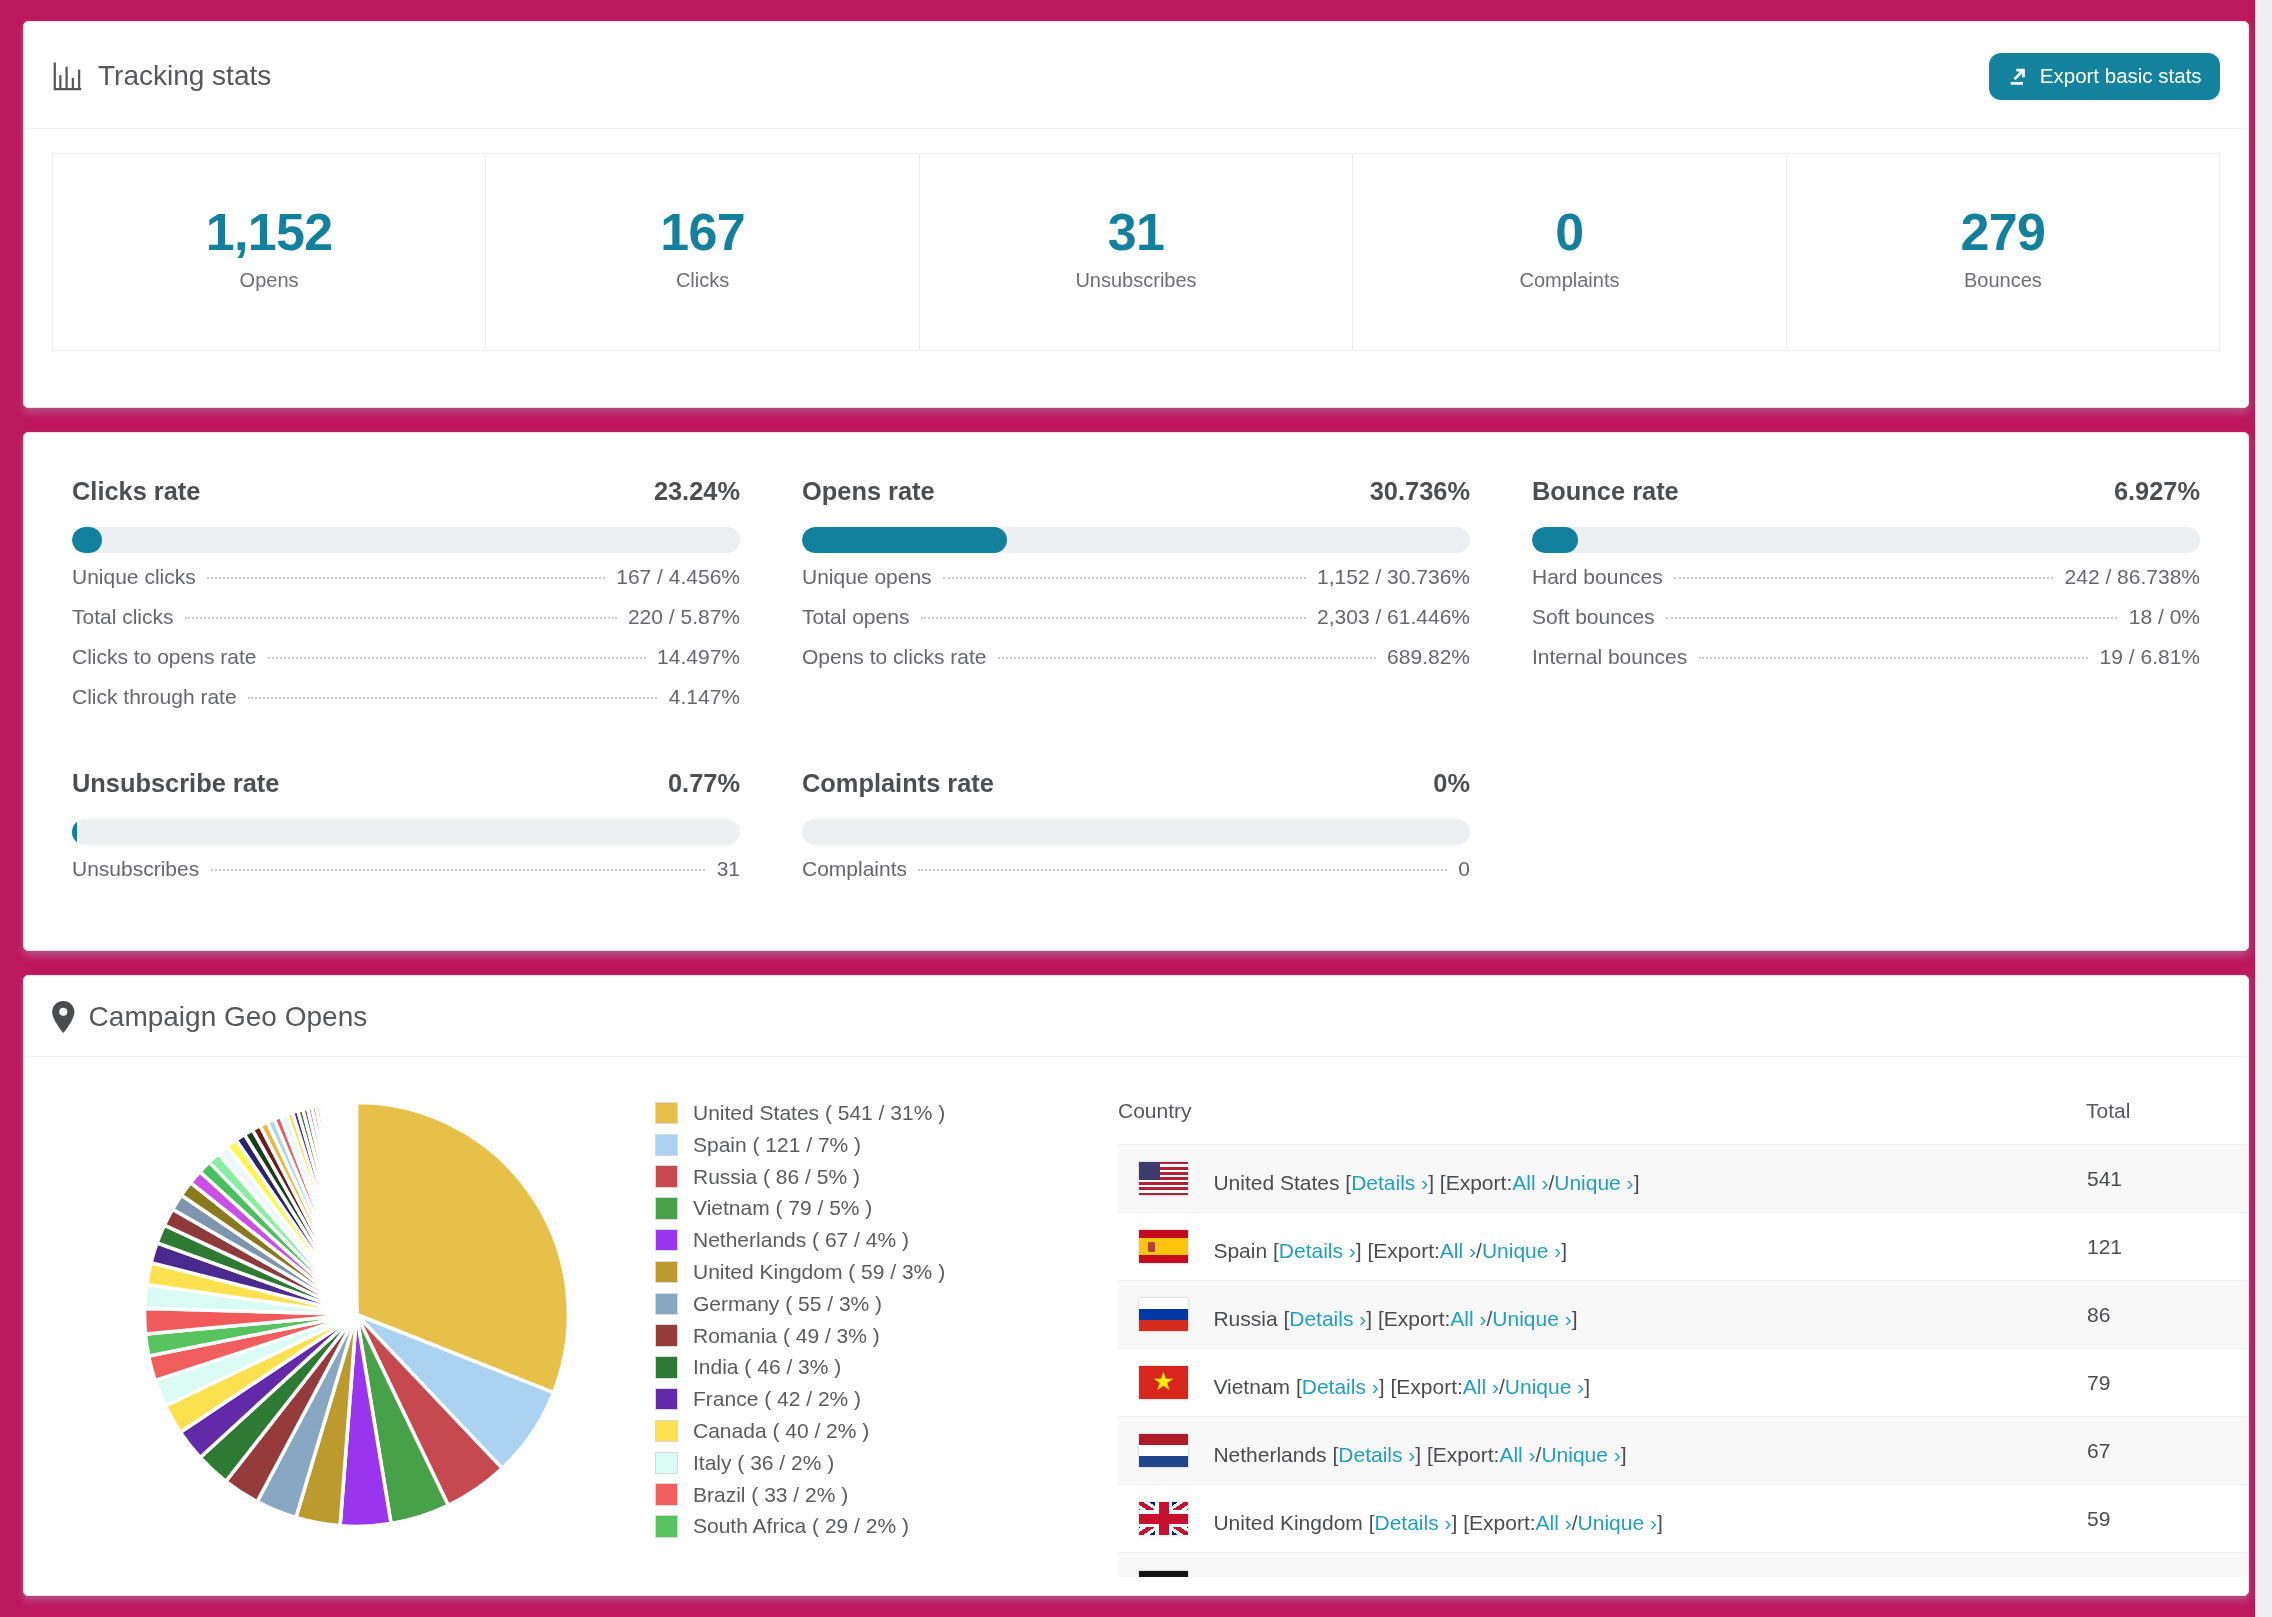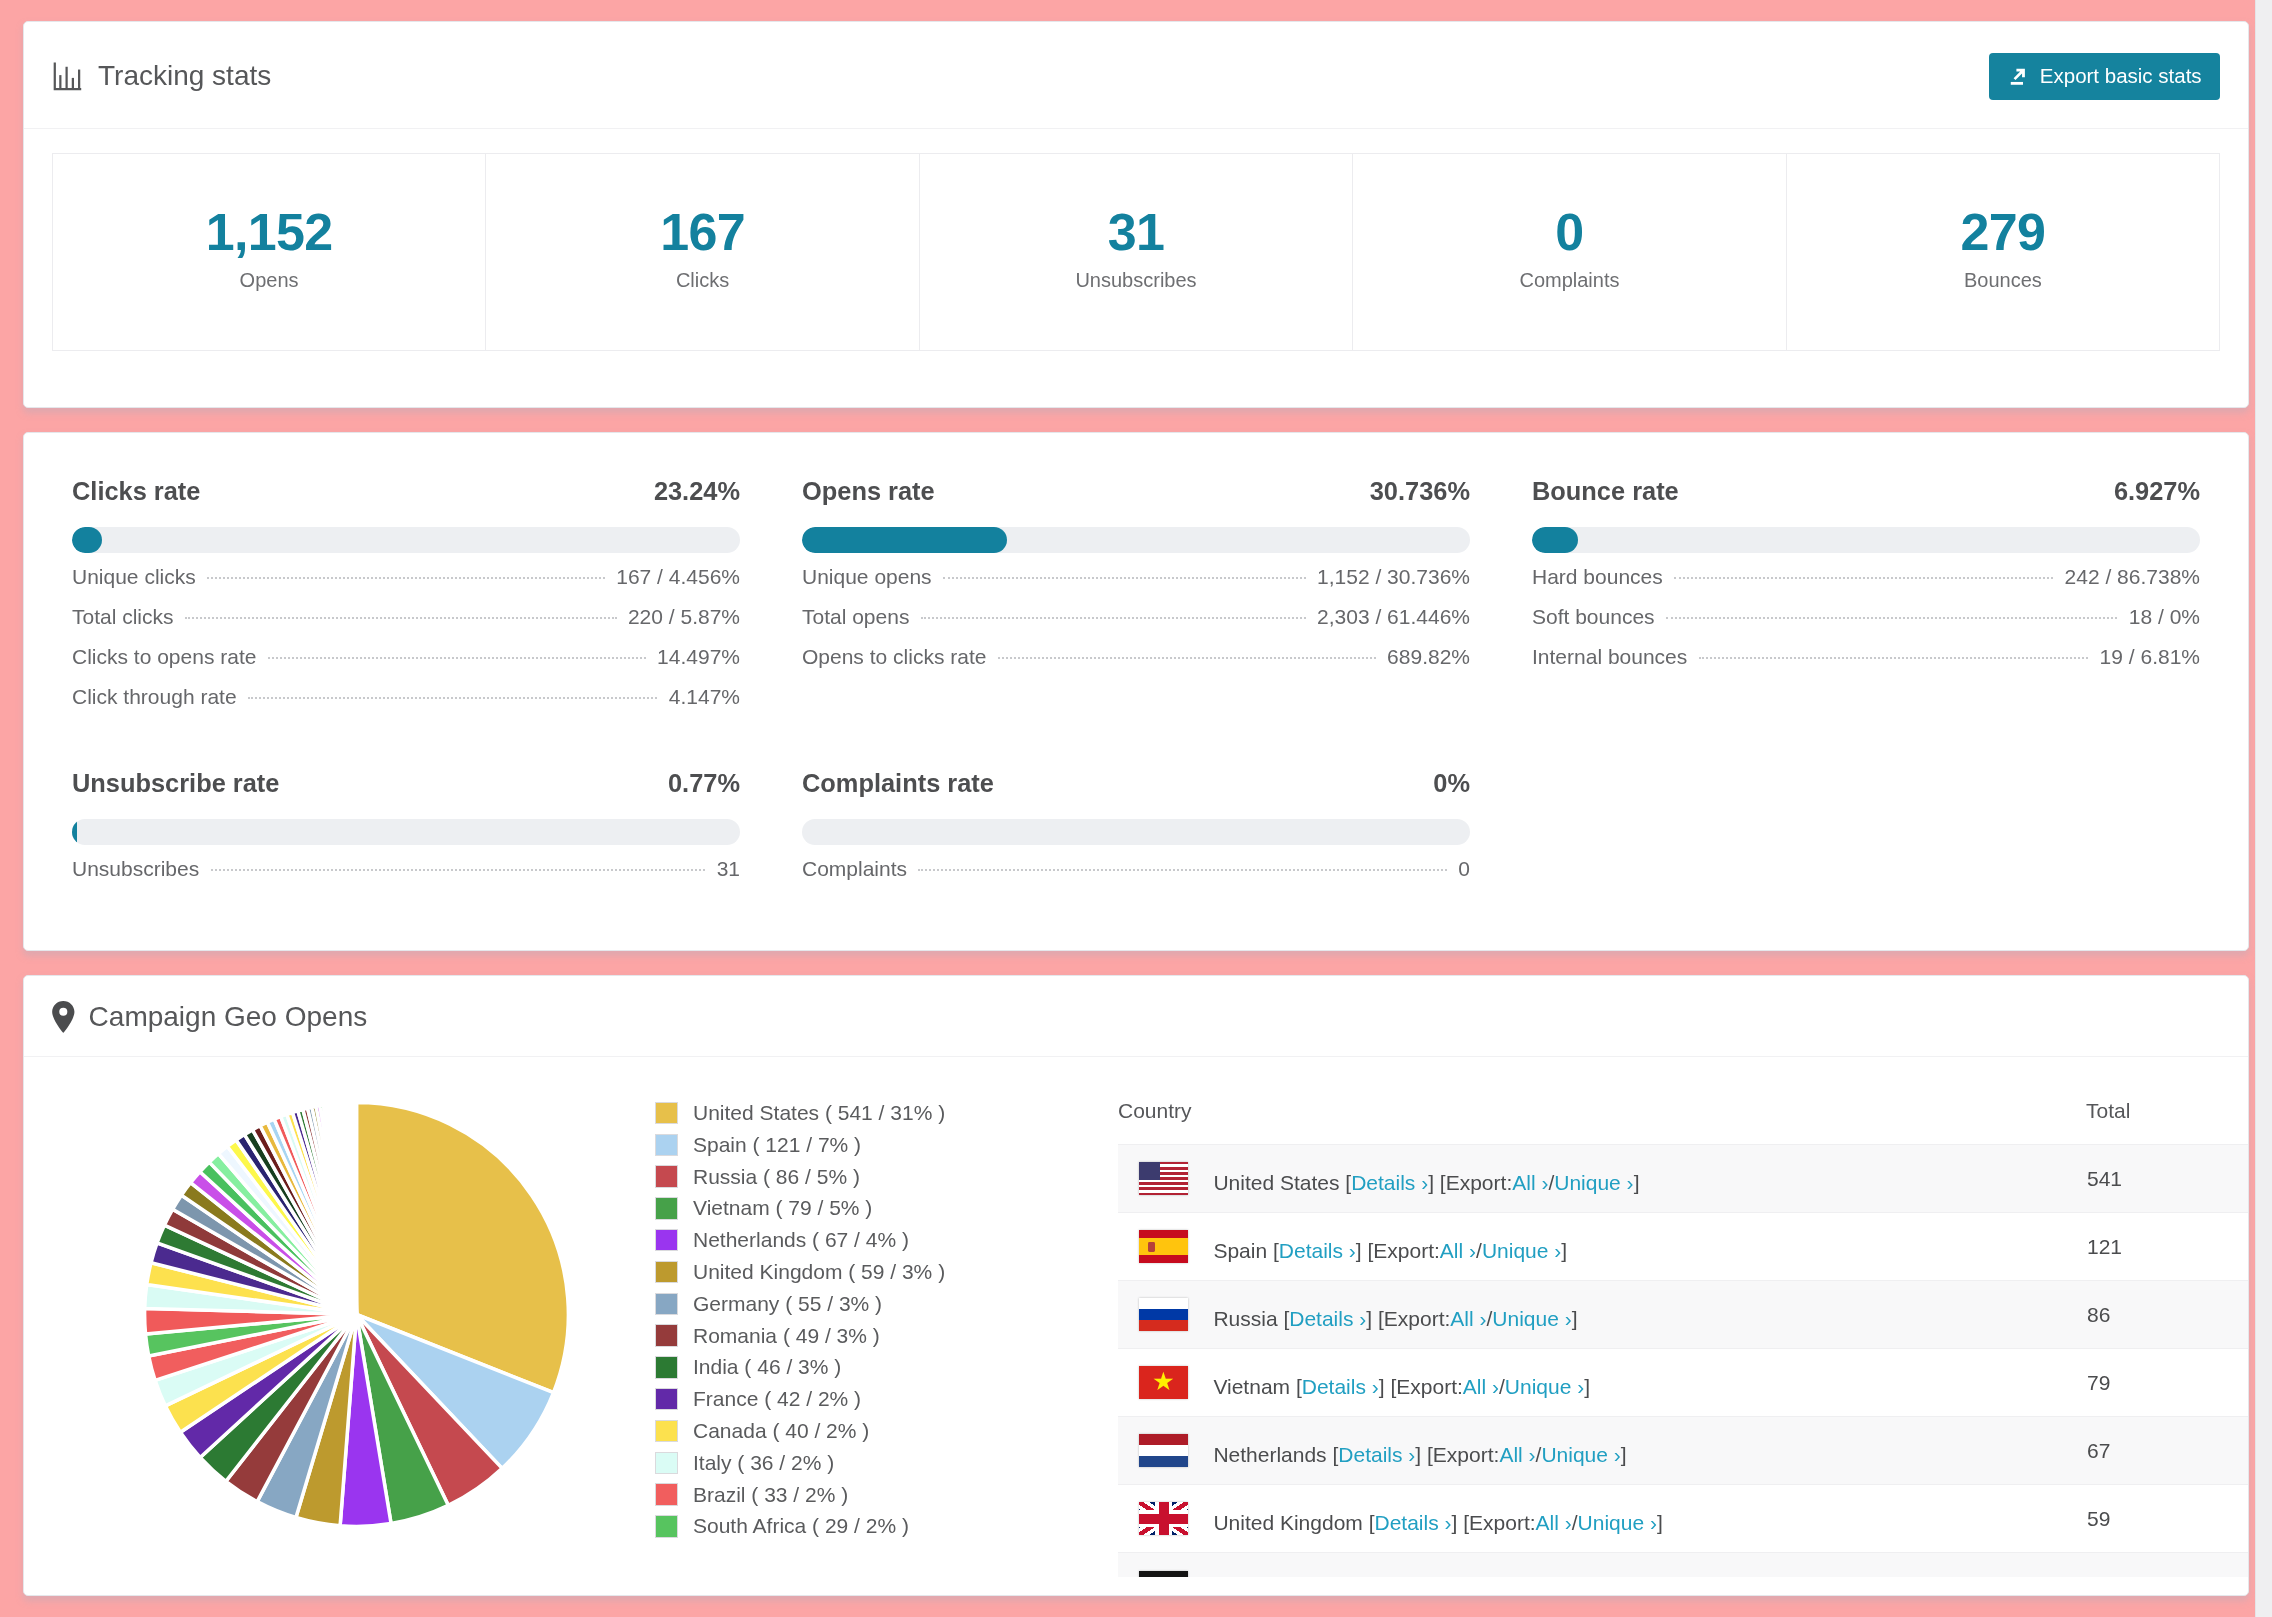--- a/index.html
+++ b/index.html
@@ -1,29 +1,29 @@
 <!DOCTYPE html>
 <html style="font-size:11.3px"><head>
 <meta charset="utf-8">
 <style>
   html,body{margin:0;padding:0;background:#f3f3f5;}
-  .page{position:relative;width:2273px;height:1618px;background:#fca5a5;overflow:hidden;
+  .page{position:relative;width:2273px;height:1618px;background:#be185d;overflow:hidden;
         font-family:"Liberation Sans",sans-serif;color:#58595b;}
   .scroll-strip{position:absolute;right:0;top:0;width:17px;height:100%;background:#efeff1;border-left:0.7px solid #e4e4e7;}
   .card{position:absolute;left:23px;width:2226px;background:#fff;border:0.7px solid #e5e7eb;border-radius:5px;
         box-shadow:0 4.2px 7px rgba(165,175,195,.35);box-sizing:border-box;}
   .card1{top:21px;height:387px;}
   .card2{top:432px;height:519px;}
   .card3{top:975px;height:621px;overflow:hidden;}
   .card-header{display:flex;justify-content:space-between;align-items:center;padding:31px 28px 28px 28px;}
   .card-title{display:flex;align-items:center;font-size:28px;color:#565759;}
   .card-title svg{margin-right:14px;}
   .divider{height:0;border-top:1.4px solid #f1f1f3;}
   
-  .btn-export{display:flex;align-items:center;background:#15839e;color:#fff;border:none;border-radius:4px;
+  .btn-export{display:flex;align-items:center;background:#15839e;color:#fff;border:none;border-radius:12px;
               font-size:20.5px;padding:11.3px 18.4px;cursor:pointer;font-family:inherit;}
   .btn-export svg{margin-right:10px;}
   
   .stats-row{display:flex;margin:24px 28px 0 28px;}
   .stat-tile{flex:1;border:0.7px solid #ececef;margin-left:-0.7px;text-align:center;height:198px;box-sizing:border-box;padding-top:51px;}
   .stat-tile:first-child{margin-left:0;}
   .stat-value{font-size:52px;font-weight:bold;color:#13819e;letter-spacing:-0.7px;line-height:1.05;}
   .stat-label{font-size:20px;color:#6e6f72;margin-top:10px;}
   
   .rates-grid{display:grid;grid-template-columns:1fr 1fr 1fr;column-gap:62px;row-gap:44px;padding:44px 48px 0 48px;}

